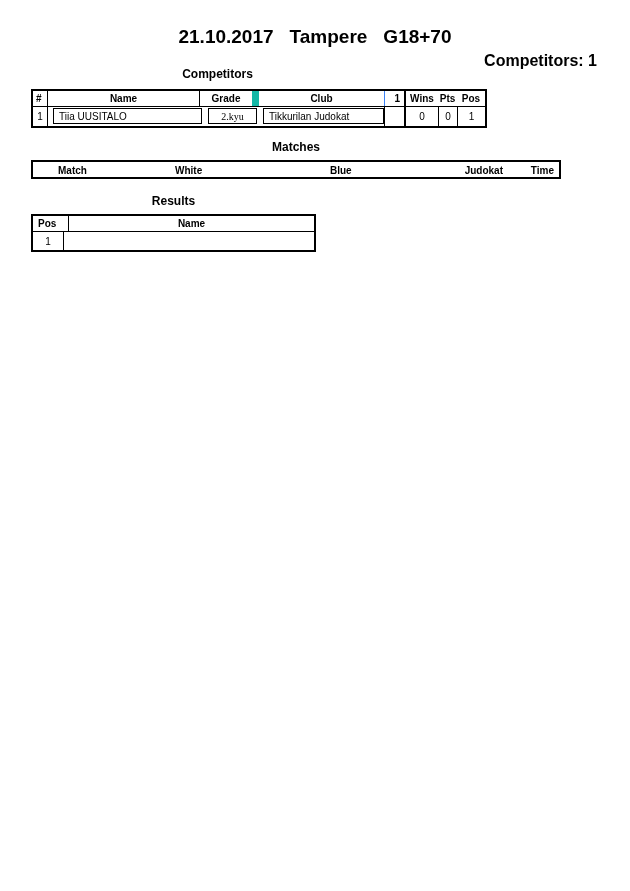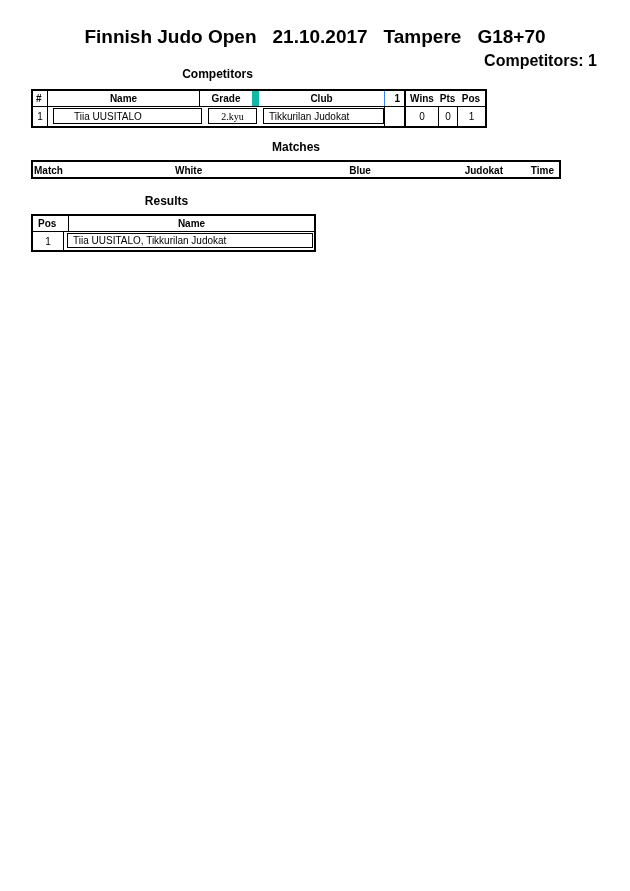--- a/index.html
+++ b/index.html
@@ -24,21 +24,21 @@
     position: absolute; top: 52px; right: 33px;
     font-size: 16px; font-weight: bold;
   }
 
   
   .sec-heading {
     position: absolute; font-size: 12px; font-weight: bold; text-align: center;
   }
   .sec-heading.competitors { top: 67px; left: 31px; width: 373px; }
   .sec-heading.matches     { top: 140px; left: 31px; width: 530px; }
-  .sec-heading.results     { top: 194px; left: 24px; width: 285px; }
+  .sec-heading.results     { top: 194px; left: 31px; width: 285px; }
 
   
   .tbl { position: absolute; left: 31px; border: 2px solid #000; font-size: 10px; background: #fff; }
   .hdr-row { display: flex; align-items: center; font-weight: bold; border-bottom: 1px solid #000; }
   .data-row { display: flex; align-items: stretch; }
   .cell { display: flex; align-items: center; height: 100%; }
   .c-center { justify-content: center; text-align: center; }
   .c-right { justify-content: flex-end; }
   .inset-box { border: 1px solid #000; margin-top: 1px; margin-bottom: 2px; display: flex; align-items: center; }
 
@@ -51,54 +51,53 @@
   .h-grade { width: 59px; border-right: 7px solid #14b8a6; }
   .h-club  { width: 126px; border-right: 1px solid #3b82f6; }
   .h-cross { width: 21px; border-right: 2px solid #000; padding-right: 4px; }
   .h-wins  { width: 32px; }
   .h-pts   { width: 19px; }
   .h-pos   { flex: 1; }
 
   .d-num   { width: 15px; border-right: 1px solid #000; }
   .d-sp5   { width: 5px; }
   .d-sp6   { width: 6px; }
-  .d-name  { width: 149px; padding-left: 20px; }
+  .d-name  { width: 149px; padding-left: 5px; }
   .d-grade { width: 49px; justify-content: center; font-family: Liberation Serif, serif; }
   .d-club  { width: 121px; padding-left: 5px; }
   .d-cross { width: 22px; border-left: 1px solid #000; border-right: 2px solid #000; }
   .d-wins  { width: 32px; }
   .d-pts   { width: 19px; border-left: 1px solid #000; }
   .d-pos   { flex: 1; border-left: 1px solid #000; }
 
   
   .tbl.matches { top: 160px; width: 530px; height: 19px; font-weight: bold; }
   .tbl.matches .mh { position: absolute; top: 50%; transform: translateY(-50%); white-space: nowrap; }
-  .mh-match  { left: 1px; }
+  .mh-match  { left: 1px; padding-left: 24px; }
   .mh-white  { left: 94px; margin-left: 48px; }
-  .mh-blue   { left: 297px; width: 60px; text-align: center; }
+  .mh-blue   { left: 297px; width: 60px; }
   .mh-result { right: 56px; }
   .mh-time   { right: 5px; }
 
   
   .tbl.results { top: 214px; width: 285px; }
   .tbl.results .hdr-row { height: 16px; }
   .tbl.results .data-row { height: 18px; }
   .rh-pos  { width: 36px; padding-left: 5px; border-right: 1px solid #000; }
   .rh-name { flex: 1; }
   .rd-num  { width: 31px; border-right: 1px solid #000; }
   .rd-sp   { width: 3px; }
   .rd-name { flex: 1; margin-right: 1px; padding-left: 5px; }
 </style>
 </head>
 <body>
 
 <div class="page">
 
   <div class="doc-title">
-    <span>Finnish Judo Open</span>
     <span>21.10.2017</span>
     <span>Tampere</span>
     <span>G18+70</span>
   </div>
 
   <div class="competitors-count">Competitors: 1</div>
 
   <div class="sec-heading competitors">Competitors</div>
 
   <div class="tbl competitors">
@@ -140,17 +139,16 @@
   <div class="sec-heading results">Results</div>
 
   <div class="tbl results">
     <div class="hdr-row">
       <div class="cell rh-pos">Pos</div>
       <div class="cell rh-name c-center">Name</div>
     </div>
     <div class="data-row">
       <div class="cell rd-num c-center">1</div>
       <div class="rd-sp"></div>
-      <div class="inset-box rd-name">Tiia UUSITALO, Tikkurilan Judokat</div>
     </div>
   </div>
 
 </div>
 
 </body></html>

